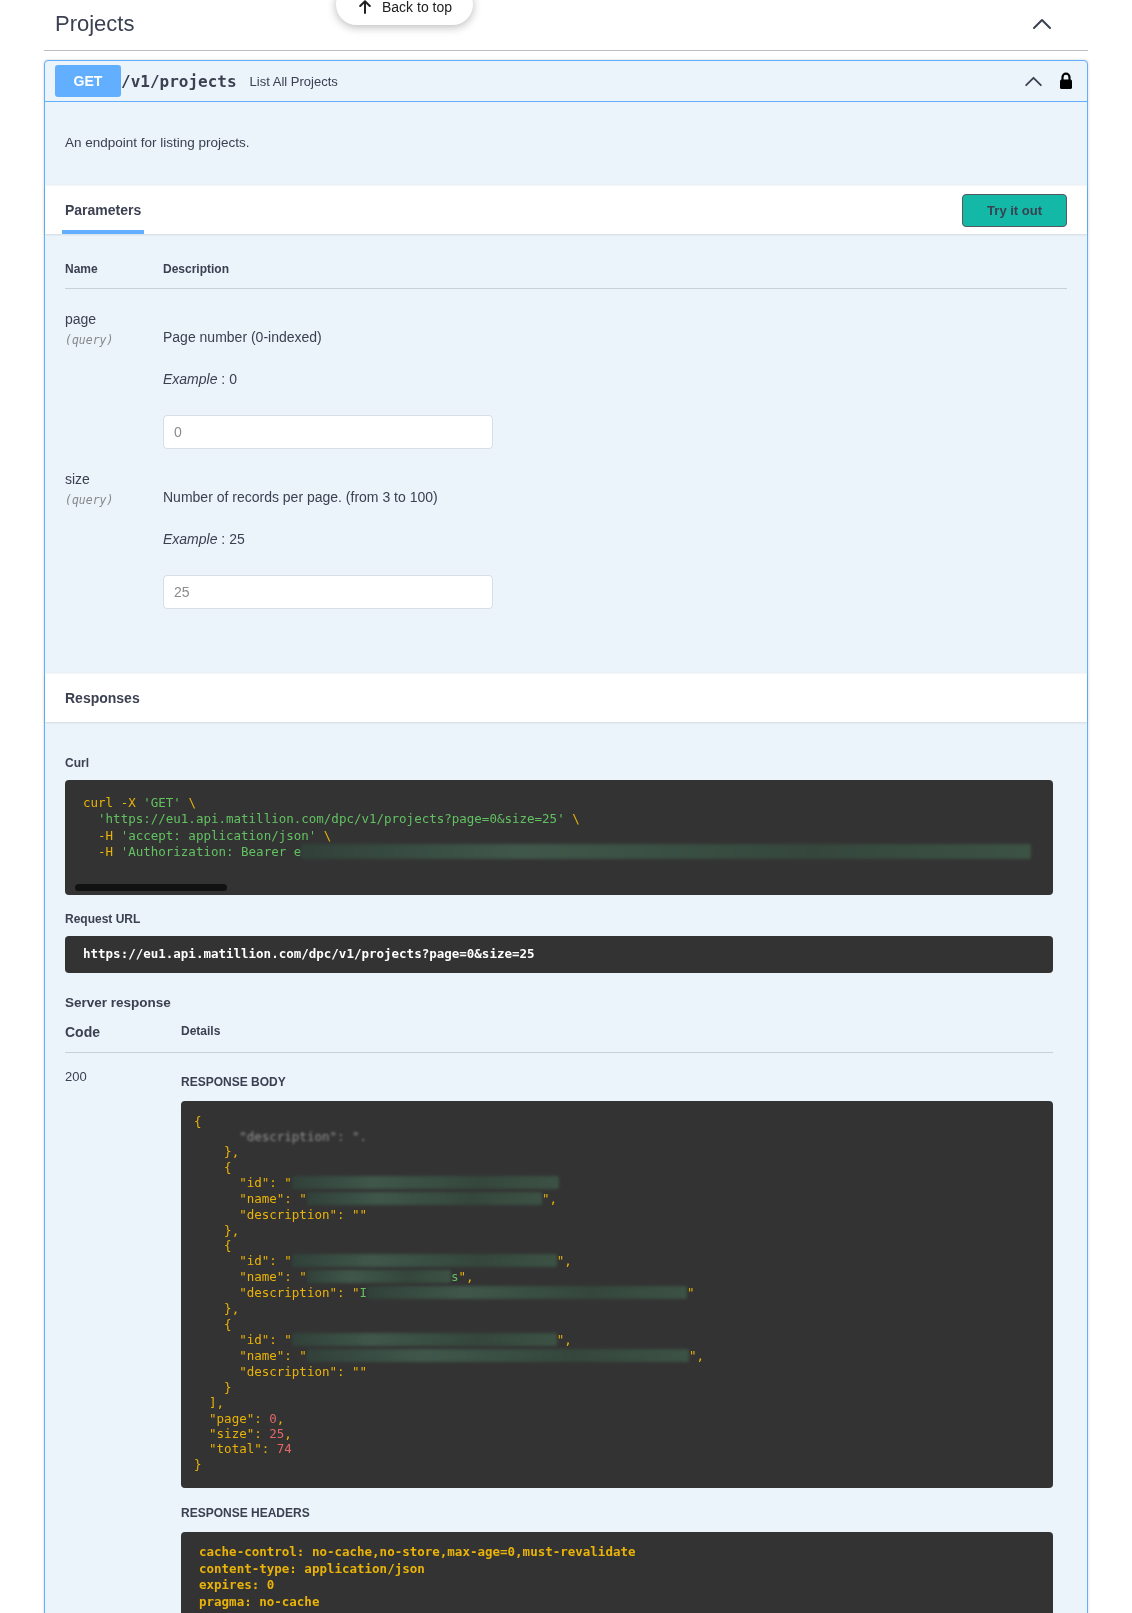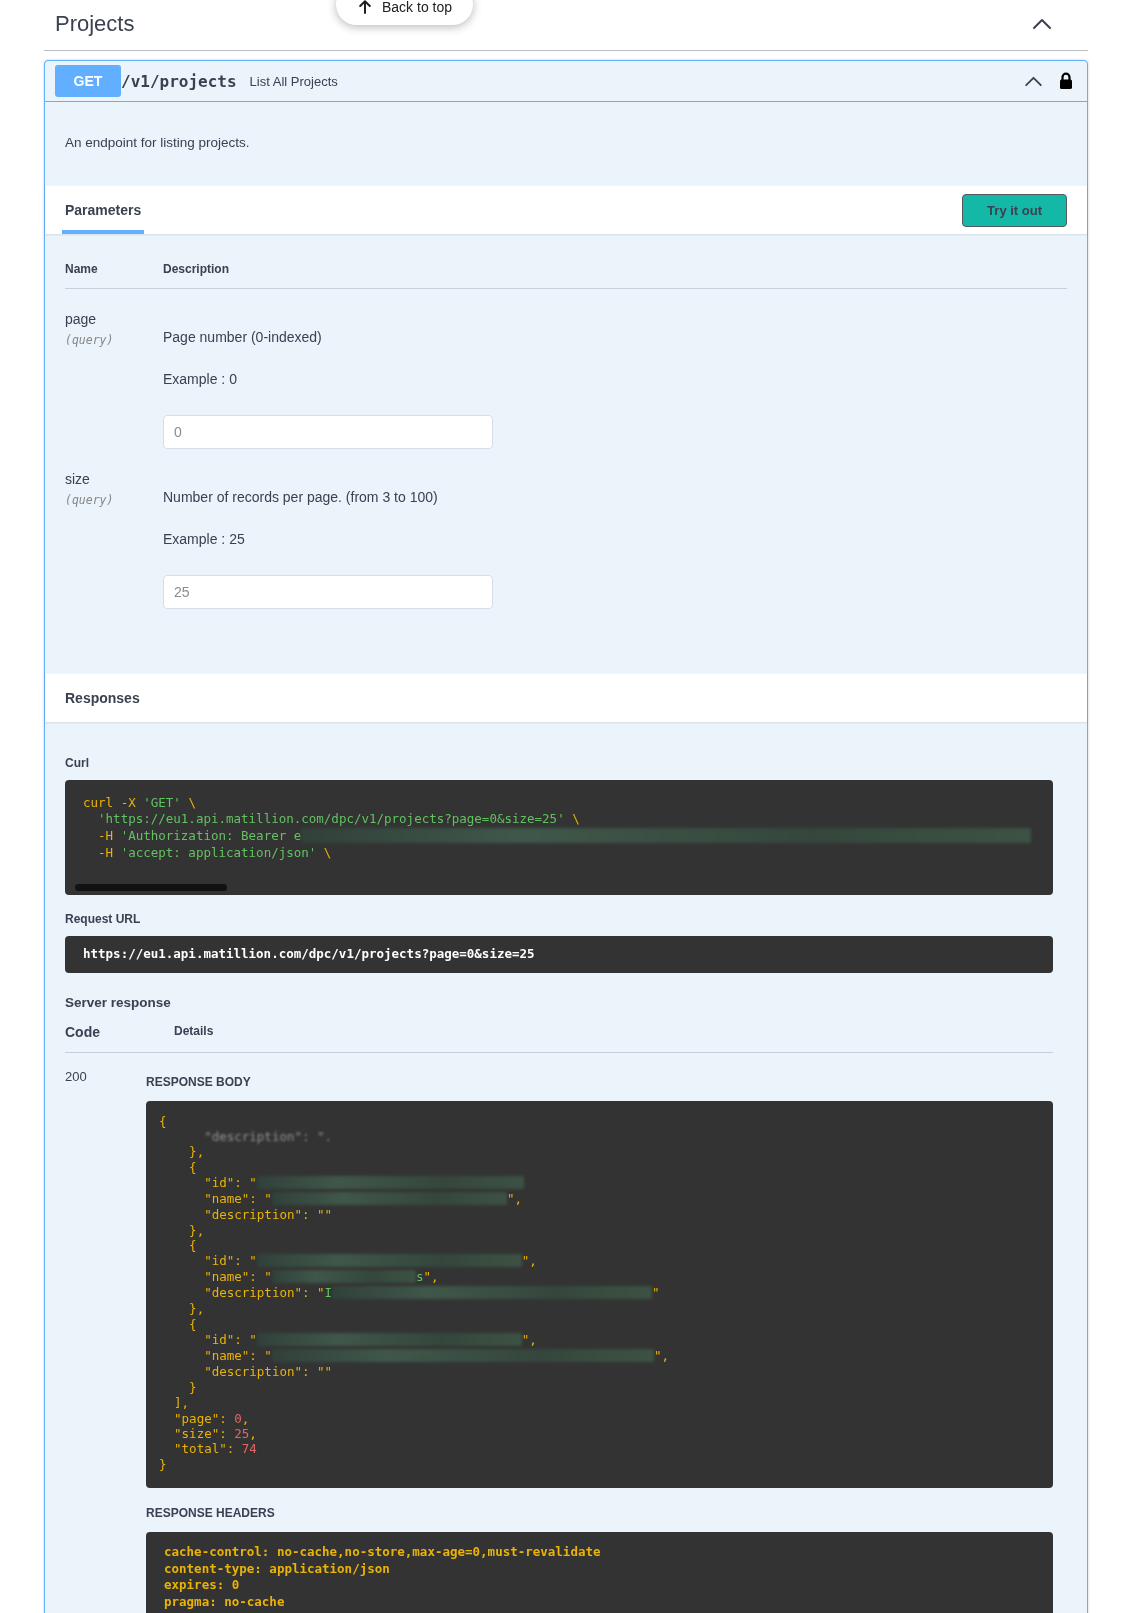--- a/index.html
+++ b/index.html
@@ -45,41 +45,41 @@
   
   .params-area { padding:28px 20px 64px; }
   .cols { display:grid; grid-template-columns:98px 1fr; }
   .table-head div { font-size:12px; font-weight:bold; }
   .table-head { padding-bottom:12px; border-bottom:1px solid rgba(59,65,81,.2); }
   .param-row { padding-top:22px; }
   .p-name { font-size:14px; }
   .p-loc { font-style:italic; font-family:"DejaVu Sans Mono",monospace; font-size:11.5px; color:#888; margin-top:6px; }
   .p-desc { font-size:14px; margin-top:18px; }
   .p-example { margin-top:26px; font-size:14px; }
-  .ex-label { }
+  .ex-label { font-style:italic; }
   .p-input { margin-top:28px; width:330px; height:34px; border:1px solid #d8dde7;
     border-radius:4px; padding:0 10px; font-size:14px; color:#8b8b8b; background:#fff;
     font-family:inherit; display:block; }
 
   
   .resp-area { padding:20px 34px 60px 20px; }
   .mini-label { font-size:12px; font-weight:bold; color:#3b4151; }
   .curl-label { margin:14px 0 10px; }
   .code-block { background:#333333; border-radius:4px; color:#fff;
     font-family:"DejaVu Sans Mono",monospace; font-size:12.5px; line-height:16.4px; }
   .curl-block { padding:15px 12px 34px 18px; position:relative; }
   .curl-thumb { position:absolute; left:10px; bottom:4px; width:152px; height:7px;
     background:#121212; border-radius:4px; }
   .url-label { margin:17px 0 10px; }
   .url-block { padding:10px 18px; font-weight:bold; }
   .server-resp-label { font-size:13.5px; font-weight:bold; margin:22px 0 14px; }
-  .sr-cols { display:grid; grid-template-columns:81px 1fr; }
+  .sr-cols { display:grid; grid-template-columns:81px 1fr;gap:35px; }
   .sr-head { padding-bottom:12px; border-bottom:1px solid rgba(59,65,81,.2); }
   .sr-head .code-h { font-size:14px; font-weight:bold; }
-  .sr-head .details-h { font-size:12px; font-weight:bold;margin-left:28px; }
+  .sr-head .details-h { font-size:12px; font-weight:bold; }
   .status-code { font-size:13px; padding-top:16px; }
   .rb-label { margin:22px 0 12px; }
   .json-block { padding:13px 12px 16px 13px; line-height:15.4px; }
   .rh-label { margin:18px 0 12px; }
   .headers-block { padding:12px 18px 14px; font-weight:bold; line-height:16.5px; }
 
   .code-line { white-space:pre; min-height:15.4px; }
   .tok-w { color:#eab308; }
   .tok-s { color:#62c262; }
   .tok-n { color:#e06767; }
@@ -180,22 +180,22 @@
       <div class="strip-title">Responses</div>
     </div>
 
     <div class="resp-area">
 
       <div class="mini-label curl-label">Curl</div>
       <div class="code-block curl-block">
         <span class="curl-thumb"></span>
       <div class="code-line"><span class="tok-w">curl -X </span><span class="tok-s">'GET'</span><span class="tok-w"> \</span></div>
           <div class="code-line"><span class="tok-w">  </span><span class="tok-s">'https://eu1.api.matillion.com/dpc/v1/projects?page=0&amp;size=25'</span><span class="tok-w"> \</span></div>
+          <div class="code-line"><span class="tok-w">  -H </span><span class="tok-s">'accept: application/json'</span><span class="tok-w"> \</span></div>
           <div class="code-line"><span class="tok-w">  -H </span><span class="tok-s">'Authorization: Bearer e</span><span class="blur-box" style="width: 730px; height: 15px;"></span></div>
-          <div class="code-line"><span class="tok-w">  -H </span><span class="tok-s">'accept: application/json'</span><span class="tok-w"> \</span></div>
         </div>
 
       <div class="mini-label url-label">Request URL</div>
       <div class="code-block url-block">https://eu1.api.matillion.com/dpc/v1/projects?page=0&amp;size=25</div>
 
       <div class="server-resp-label">Server response</div>
 
       <div class="sr-cols sr-head">
         <div class="code-h">Code</div>
         <div class="details-h">Details</div>

